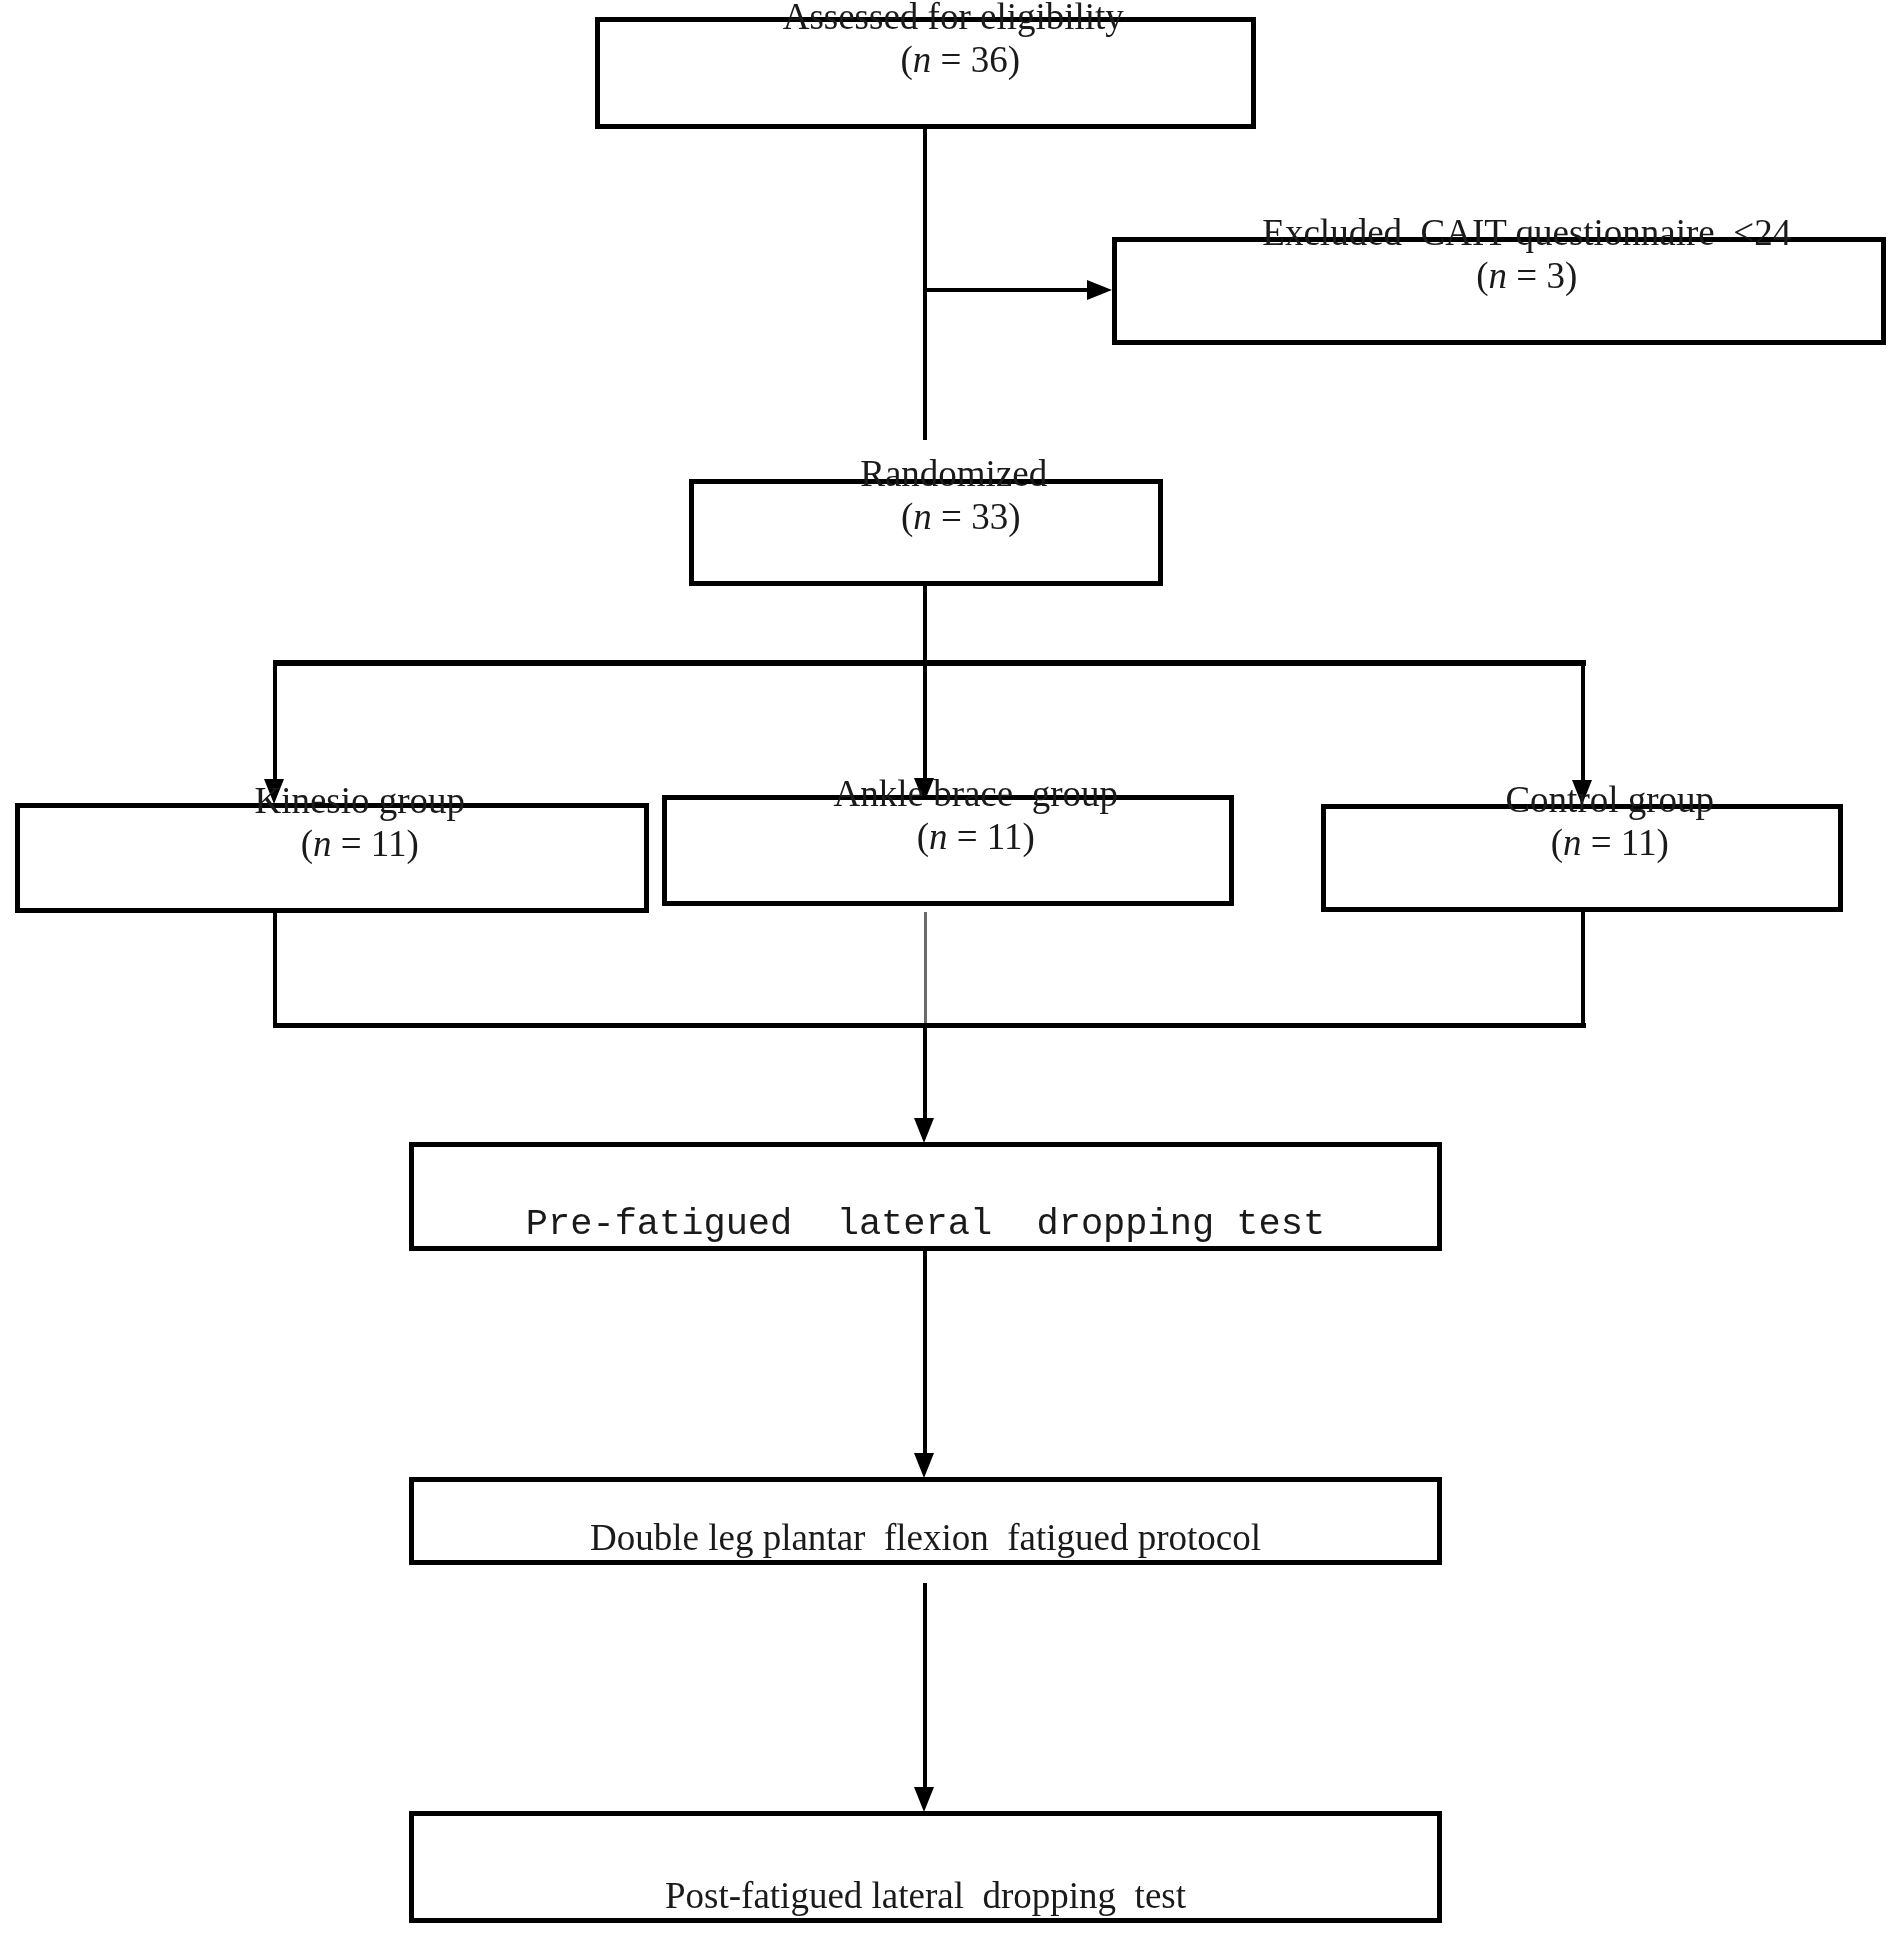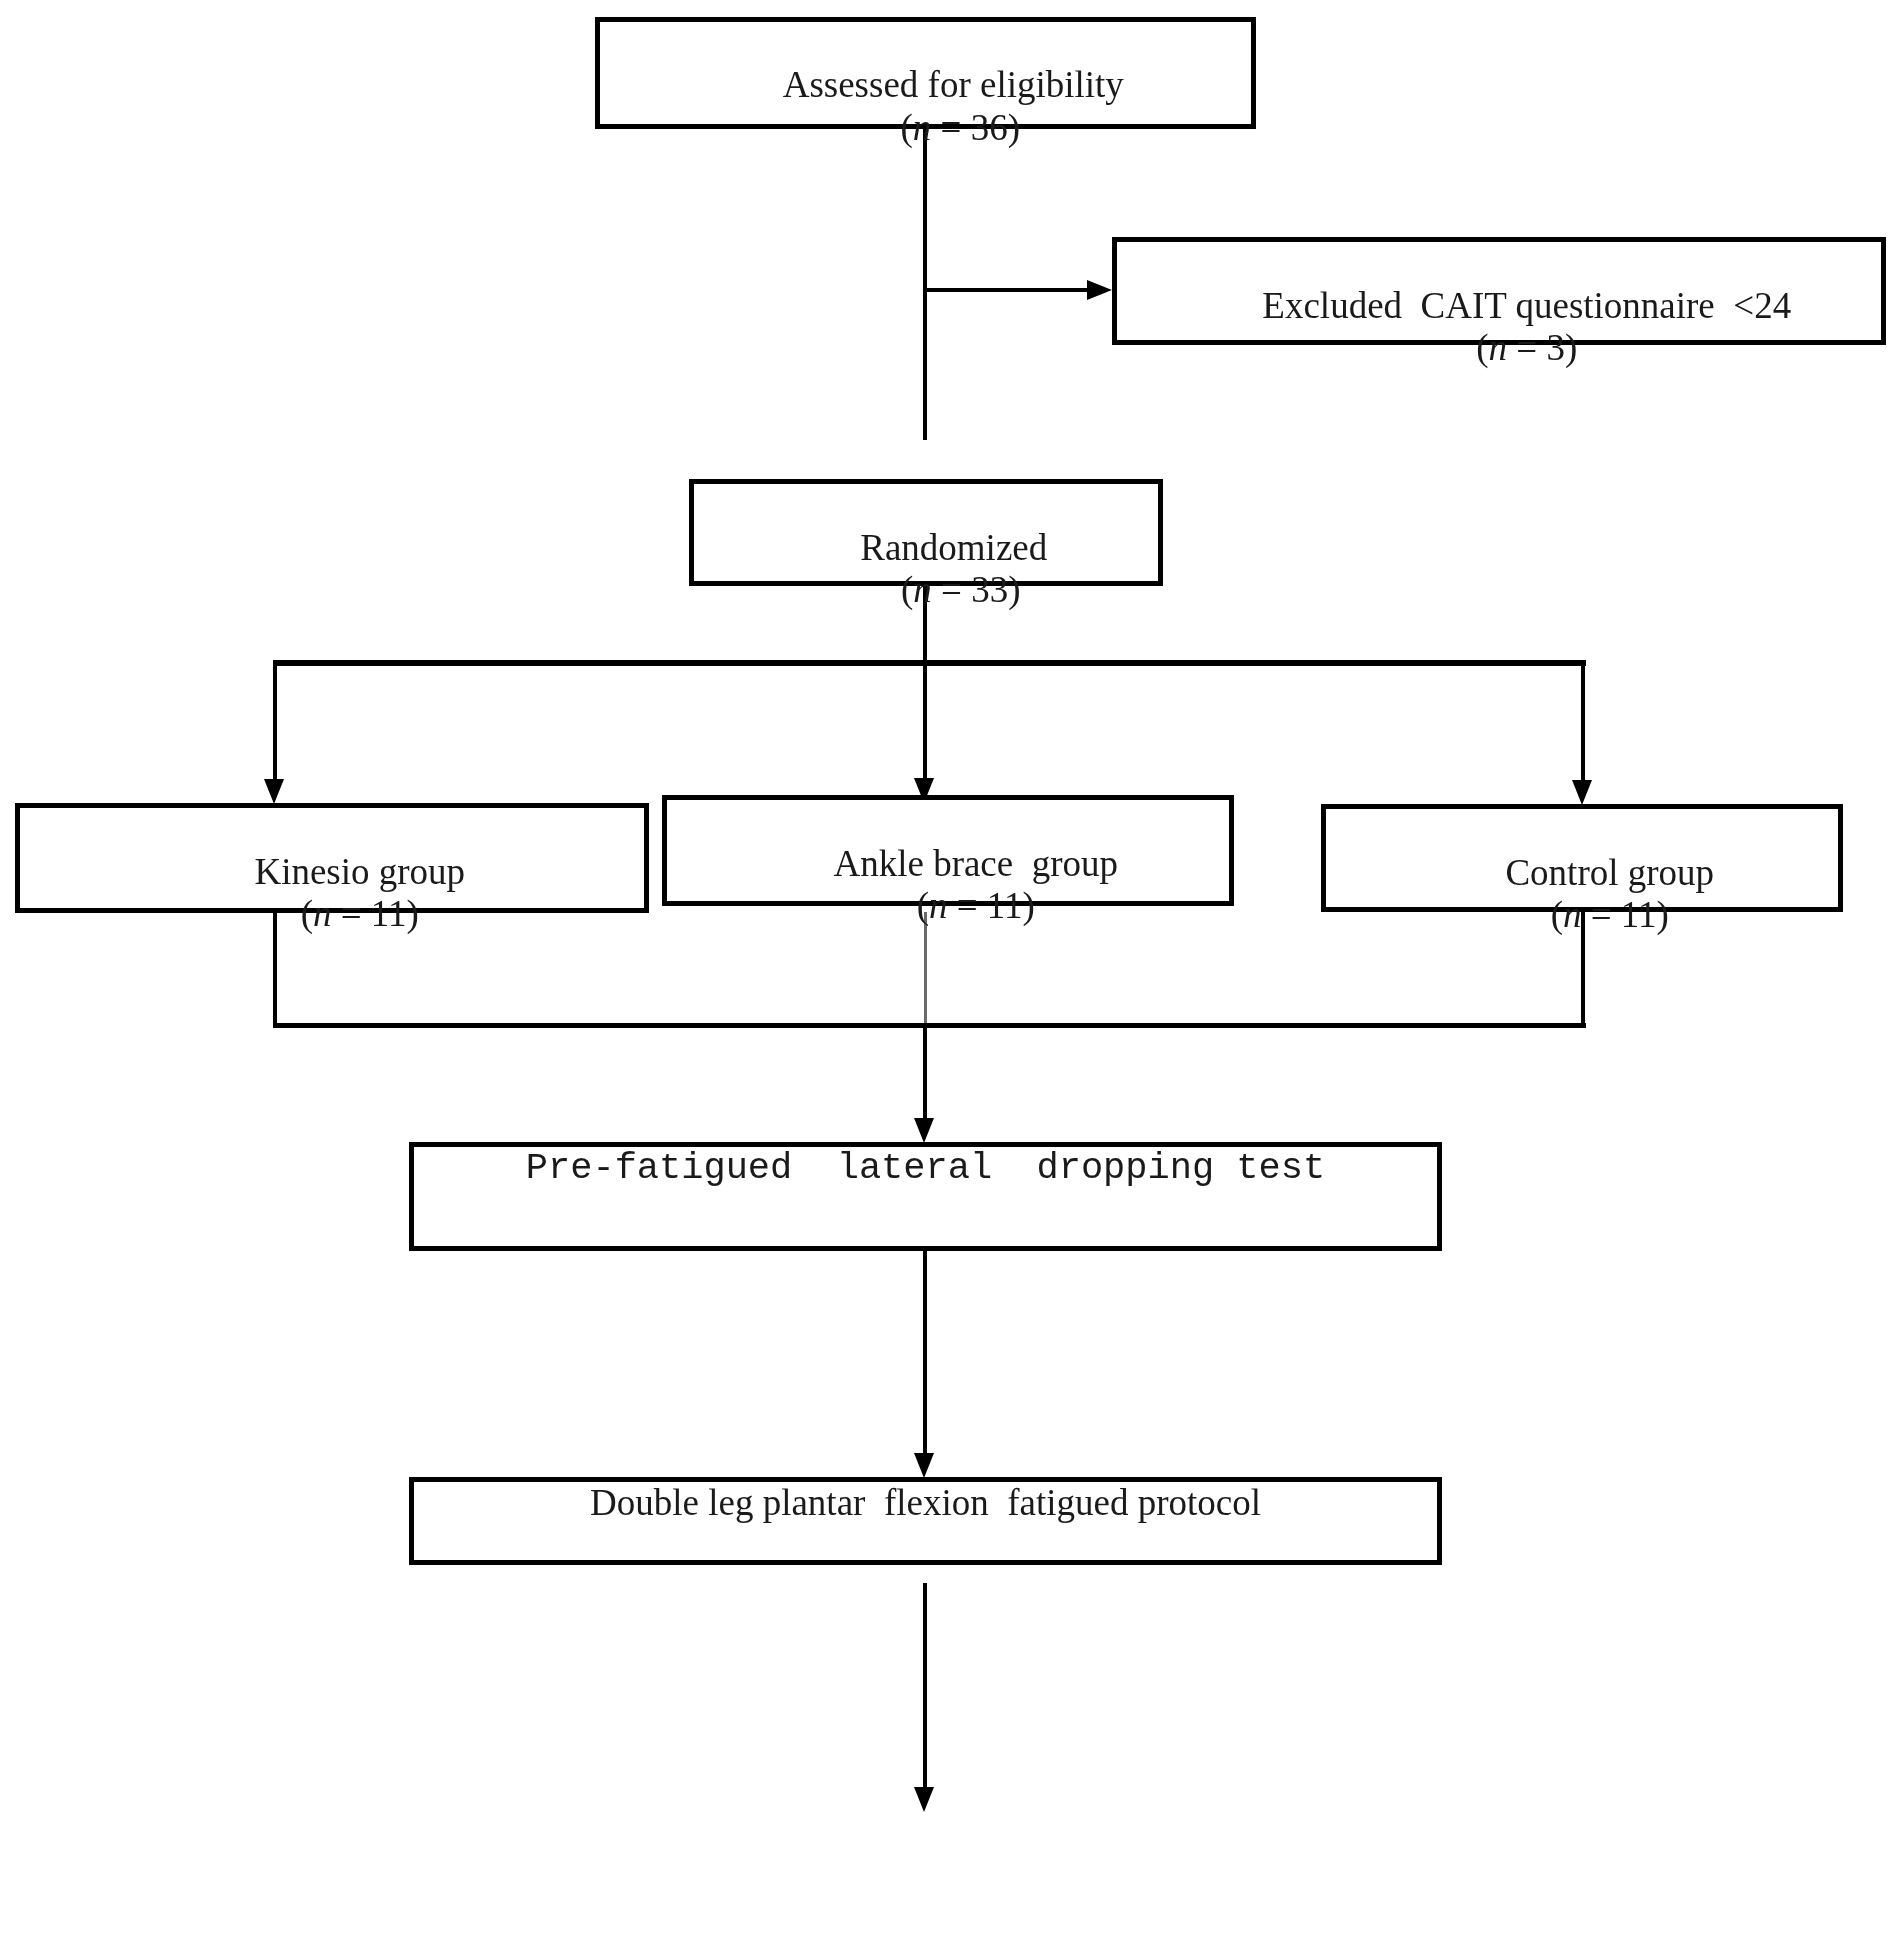--- a/index.html
+++ b/index.html
@@ -17,21 +17,21 @@
     background:var(--bg);
     font-family:"Liberation Serif","DejaVu Serif",serif;
     overflow:hidden;
   }
   .box{
     position:absolute;
     box-sizing:border-box;
     border:5px solid var(--box-border);
     background:var(--bg);
     display:flex;
-    align-items:flex-start;
+    align-items:flex-end;
     justify-content:center;
     text-align:center;
   }
   .boxtext{
     font-size:37px;
     line-height:1.15;
     color:var(--text);
     white-space:pre-wrap;
     padding:0 11.6px;
   }
@@ -138,15 +138,18 @@
   </div>
 
   <div class="box" style="left:409px;top:1142px;width:1033px;height:109px;font-family:Liberation Mono, monospace;">
     <div class="boxtext">Pre-fatigued  lateral  dropping test</div>
   </div>
 
   <div class="box" style="left:409px;top:1477px;width:1033px;height:88px;">
     <div class="boxtext">Double leg plantar  flexion  fatigued protocol</div>
   </div>
 
+  <div class="box" style="left:409px;top:1811px;width:1033px;height:112px;">
+    <div class="boxtext">Post-fatigued lateral  dropping  test</div>
+  </div>
 
 </div>
 
 
 </body></html>

